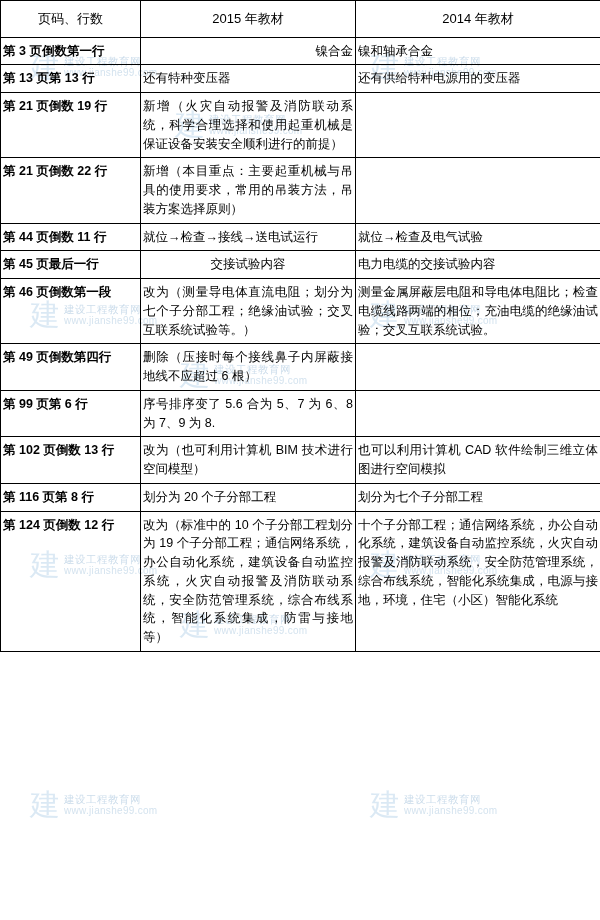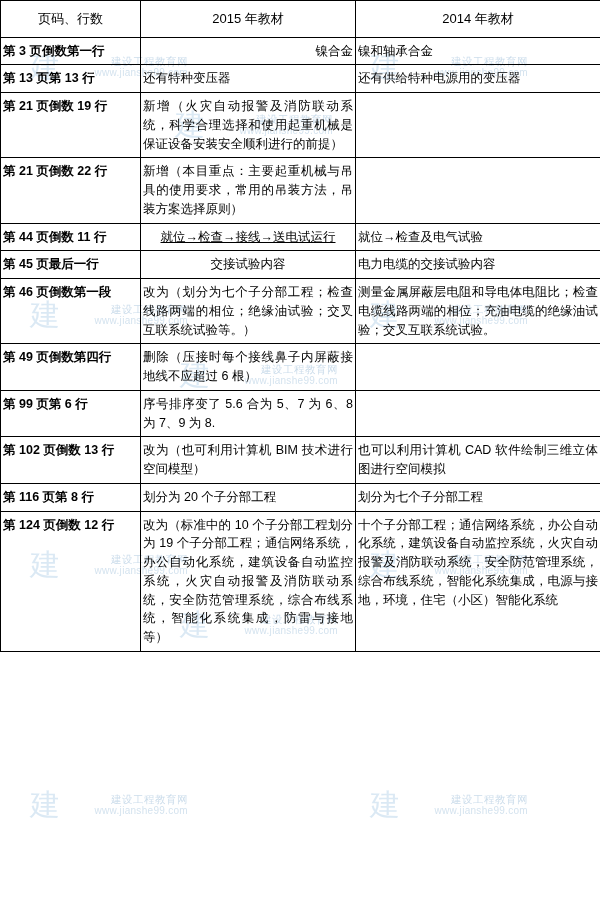--- a/index.html
+++ b/index.html
@@ -82,21 +82,20 @@
   }
   .wm .txt {
     display: flex;
     flex-direction: column;
     line-height: 1.15;
   }
   .wm .t1 {
     font-size: 10.5px;
     color: #9bbcd8;
     letter-spacing: 0.5px;
-    margin-left: 47px;
   }
   .wm .t2 {
     font-size: 10px;
     color: #a8c6de;
     letter-spacing: 0.3px;
     text-align: right;
   }
 </style>
 </head>
 <body>
@@ -212,31 +211,31 @@
           <td class="body">新增（火灾自动报警及消防联动系统，科学合理选择和使用起重机械是保证设备安装安全顺利进行的前提）</td>
           <td class="body empty" style="text-align: left;"></td>
         </tr>
         <tr>
           <td class="loc">第 21 页倒数 22 行</td>
           <td class="body">新增（本目重点：主要起重机械与吊具的使用要求，常用的吊装方法，吊装方案选择原则）</td>
           <td class="body empty" style="text-align: left;"></td>
         </tr>
         <tr>
           <td class="loc">第 44 页倒数 11 行</td>
-          <td class="body" style="text-align: center; text-decoration: underline;">就位→检查→接线→送电试运行</td>
+          <td class="body" style="text-align: left;">就位→检查→接线→送电试运行</td>
           <td class="body" style="text-align: left;">就位→检查及电气试验</td>
         </tr>
         <tr>
           <td class="loc">第 45 页最后一行</td>
           <td class="body center">交接试验内容</td>
           <td class="body" style="text-align: left;">电力电缆的交接试验内容</td>
         </tr>
         <tr>
           <td class="loc">第 46 页倒数第一段</td>
-          <td class="body">改为（划分为七个子分部工程；检查线路两端的相位；绝缘油试验；交叉互联系统试验等。）</td>
+          <td class="body">改为（测量导电体直流电阻；划分为七个子分部工程；绝缘油试验；交叉互联系统试验等。）</td>
           <td class="body">测量金属屏蔽层电阻和导电体电阻比；检查电缆线路两端的相位；充油电缆的绝缘油试验；交叉互联系统试验。</td>
         </tr>
         <tr>
           <td class="loc">第 49 页倒数第四行</td>
           <td class="body">删除（压接时每个接线鼻子内屏蔽接地线不应超过 6 根）</td>
           <td class="body empty" style="text-align: left;"></td>
         </tr>
         <tr>
           <td class="loc">第 99 页第 6 行</td>
           <td class="body">序号排序变了 5.6 合为 5、7 为 6、8 为 7、9 为 8.</td>

